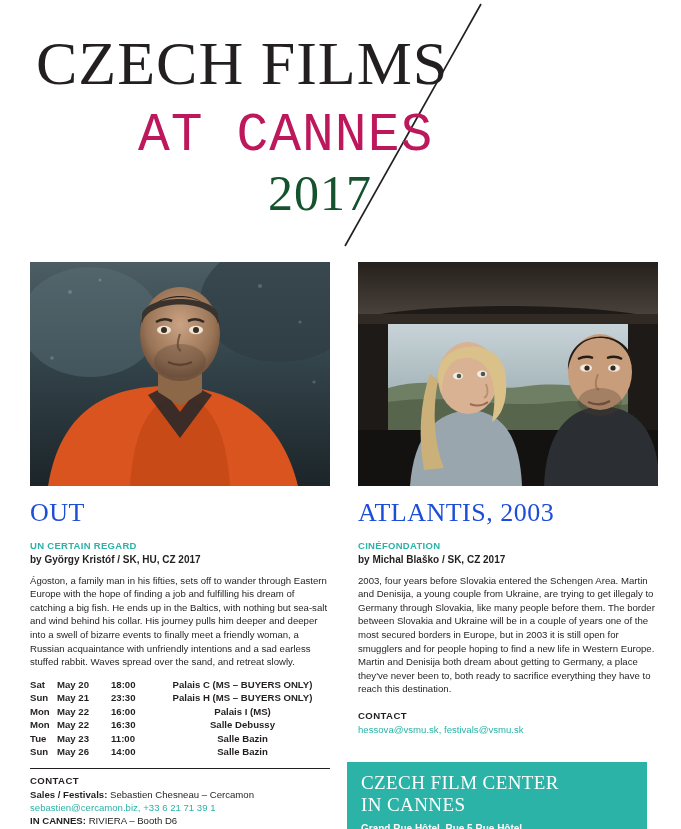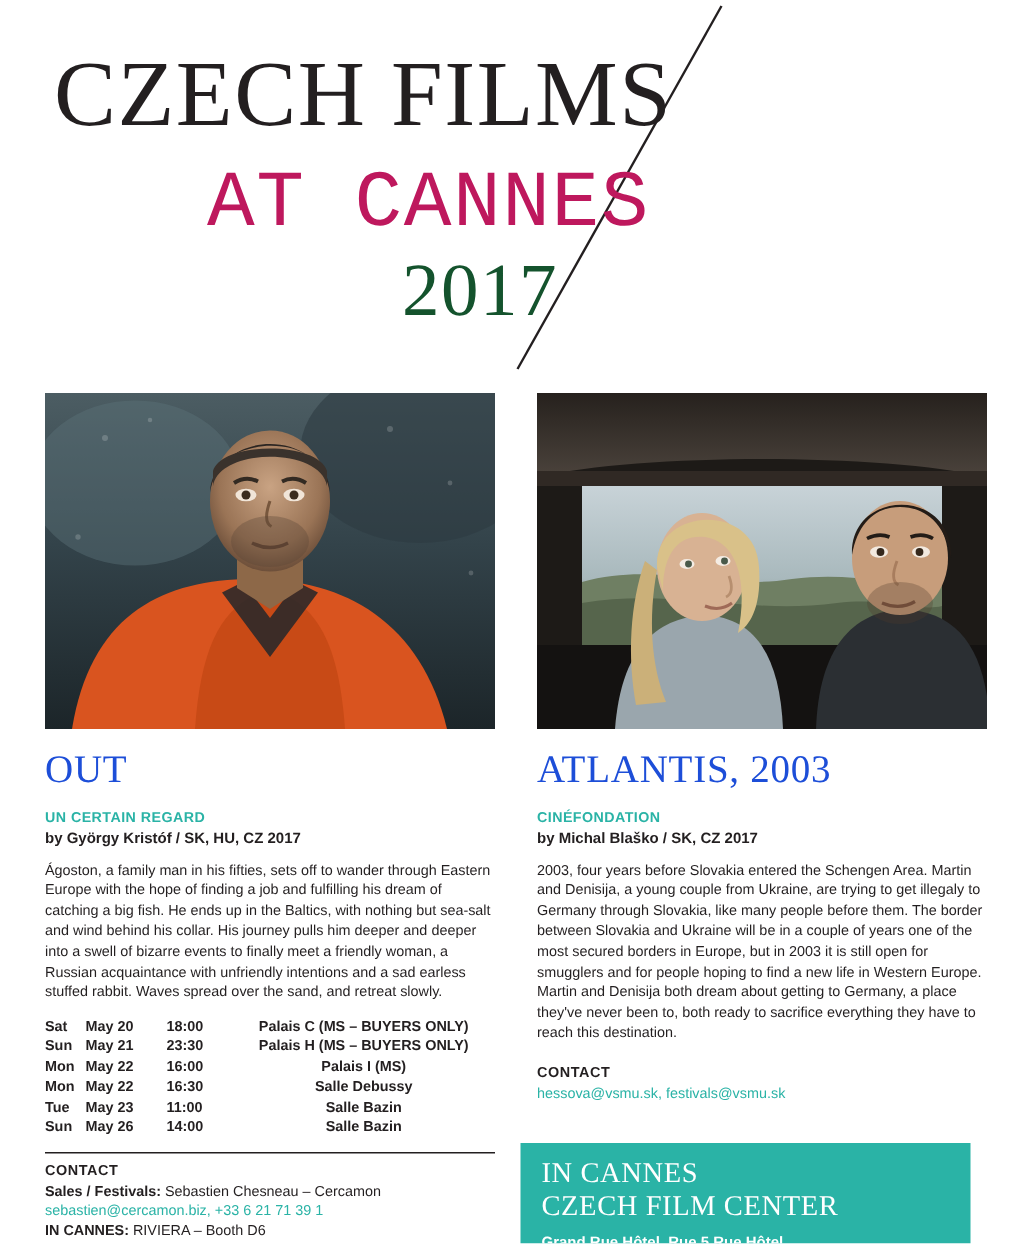--- a/index.html
+++ b/index.html
@@ -380,18 +380,18 @@
     <div class="synopsis">2003, four years before Slovakia entered the Schengen Area. Martin and Denisija, a young couple from Ukraine, are trying to get illegaly to Germany through Slovakia, like many people before them. The border between Slovakia and Ukraine will be in a couple of years one of the most secured borders in Europe, but in 2003 it is still open for smugglers and for people hoping to find a new life in Western Europe. Martin and Denisija both dream about getting to Germany, a place they've never been to, both ready to sacrifice everything they have to reach this destination.</div>
 
 
     <div class="contact-block">
       <div class="contact-head">CONTACT</div>
       <div class="contact-line contact-mail">hessova@vsmu.sk, festivals@vsmu.sk</div>
     </div>
   </div>
 
   <div class="banner">
+    <div class="banner-title">CZECH FILM CENTER</div>
     <div class="banner-title">IN CANNES</div>
-    <div class="banner-title">CZECH FILM CENTER</div>
     <div class="banner-sub">Grand Rue Hôtel, Rue 5 Rue Hôtel</div>
   </div>
 
 </div>
 
 </body></html>

